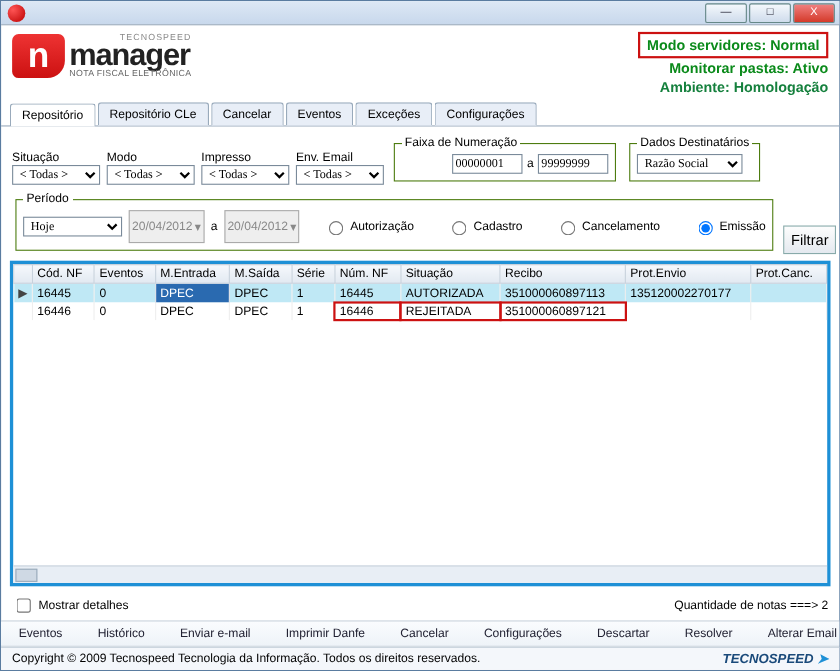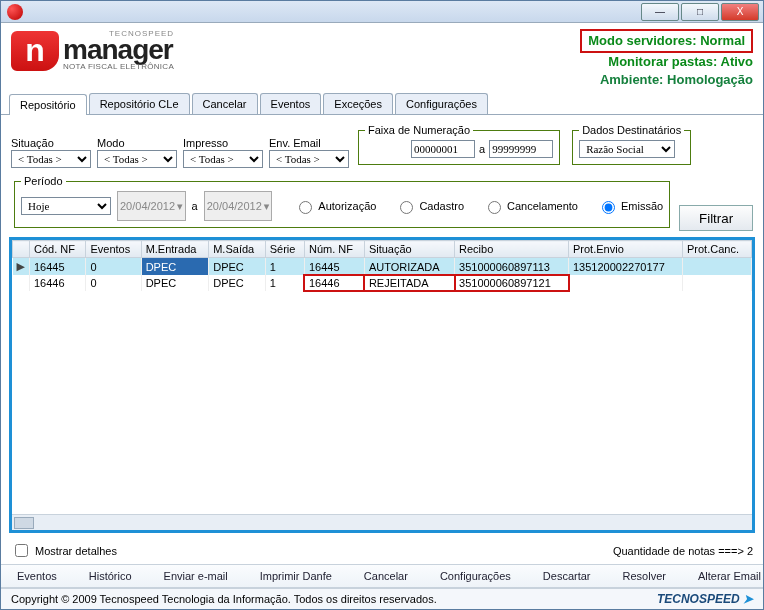--- a/index.html
+++ b/index.html
@@ -129,21 +129,21 @@
   .date-sel {
     display: inline-flex;
     align-items: center;
     border: 1px solid #aaa;
     background: #eee;
     color: #888;
     height: 30px;
     padding: 0 2px;
     gap: 2px;
   }
-  .radios { display: flex; gap: 19px; align-items: flex-end; }
+  .radios { display: flex; gap: 30px; align-items: flex-end; }
   .radios label { display: flex; align-items: center; gap: 3px; }
   .btn-filtrar {
     width: 78px;
     height: 26px;
     background: linear-gradient(#fdfdfd, #e4e9ef);
     border: 1px solid #8aa;
     cursor: pointer;
     margin-left: auto;
   }
   .grid-wrap {

